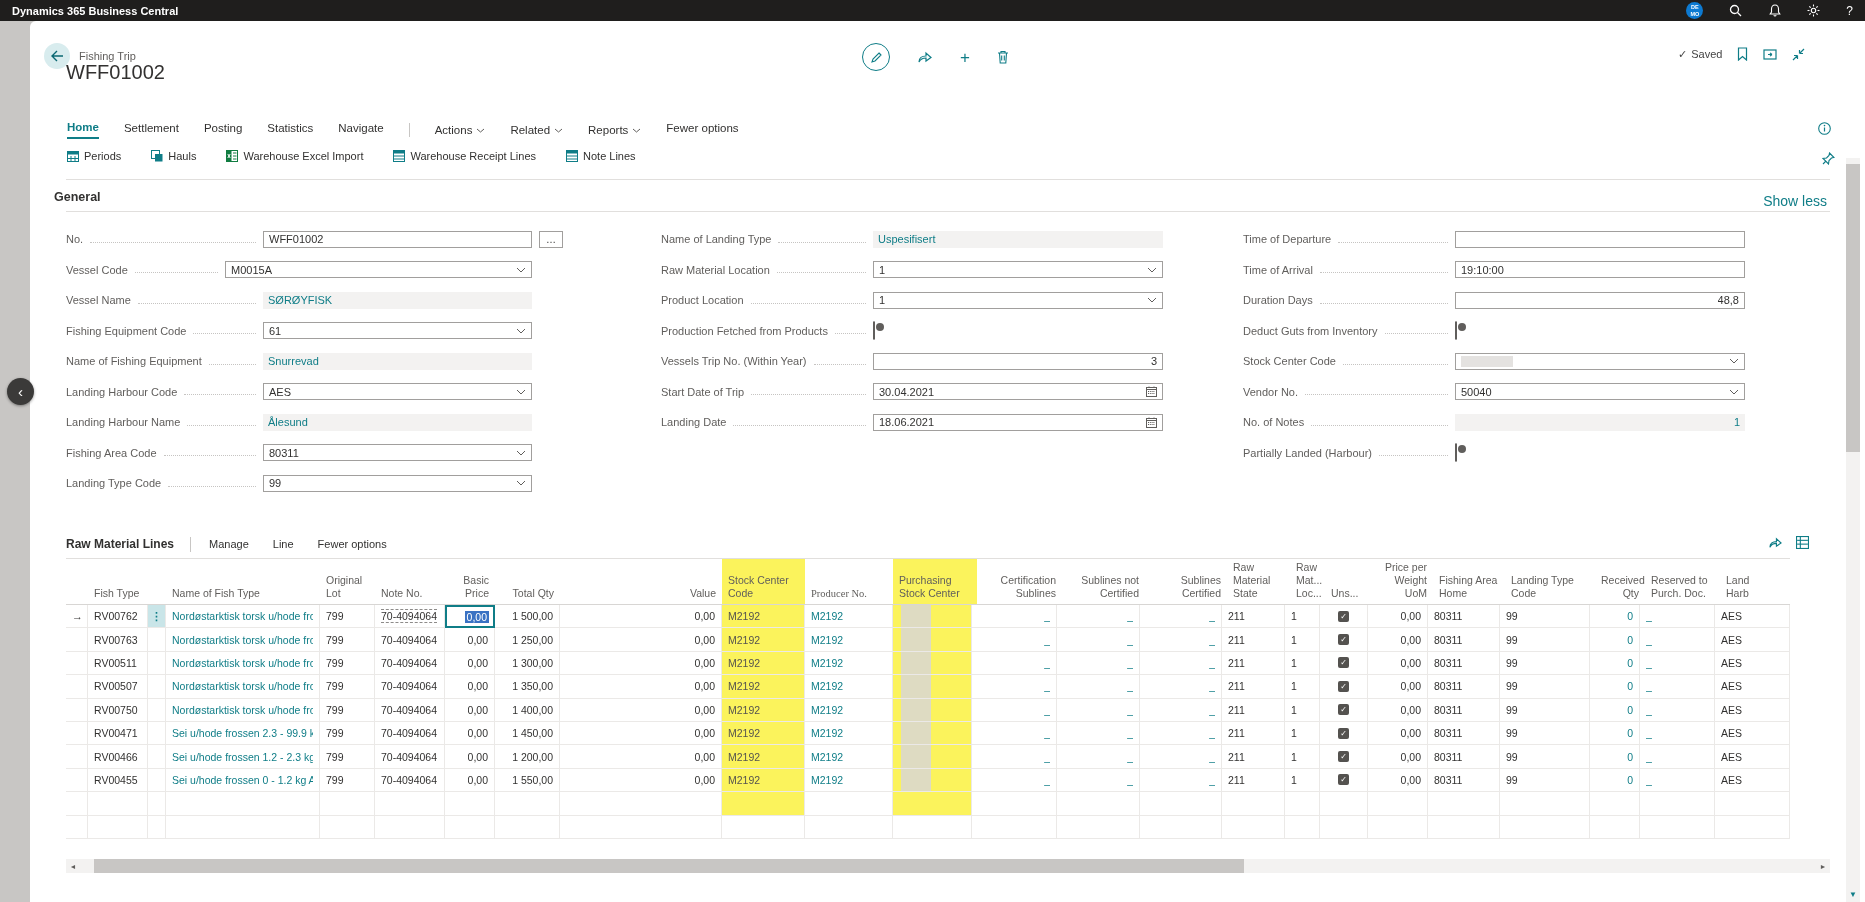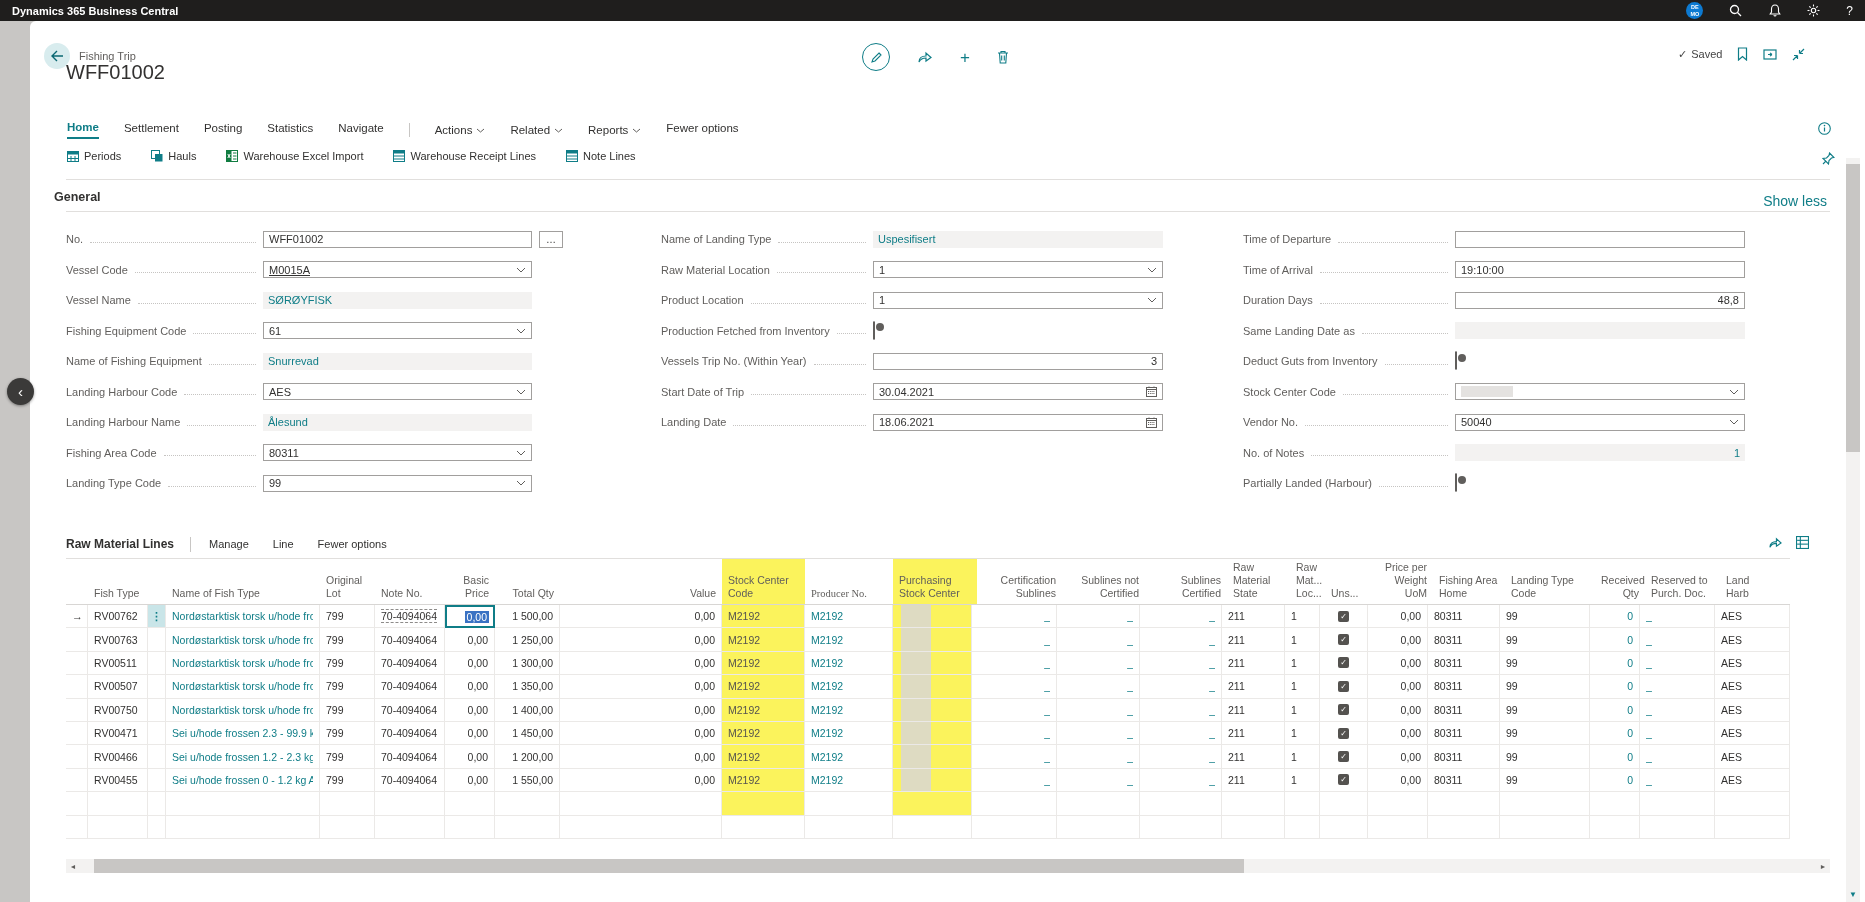--- a/index.html
+++ b/index.html
@@ -307,21 +307,21 @@
         <span class="ctrl" style="width: 269px;">
           <span class="input">
             <span class="val">WFF01002</span>
           </span>
           <button class="ellipsis-btn">…</button>
         </span>
       </div>
       <div class="field">
         <span class="flabel">Vessel Code</span>
         <span class="leader"></span>
-        <span class="ctrl" style="width: 269px; text-decoration: underline;">
+        <span class="ctrl" style="width: 307px;">
           <span class="input">
             <span class="val">M0015A</span>
             <span>
               <svg width="10" height="6" viewBox="0 0 10 6">
                 <path d="M1 1 L5 5 L9 1" stroke="#605e5c" fill="none"></path>
               </svg>
             </span>
           </span>
         </span>
       </div>
@@ -441,21 +441,21 @@
             <span class="val">1</span>
             <span>
               <svg width="10" height="6" viewBox="0 0 10 6">
                 <path d="M1 1 L5 5 L9 1" stroke="#605e5c" fill="none"></path>
               </svg>
             </span>
           </span>
         </span>
       </div>
       <div class="field">
-        <span class="flabel">Production Fetched from Inventory</span>
+        <span class="flabel">Production Fetched from Products</span>
         <span class="leader"></span>
         <span class="ctrl" style="width: 290px;"><span class="toggle"><span class="knob"></span></span></span>
       </div>
       <div class="field">
         <span class="flabel">Vessels Trip No. (Within Year)</span>
         <span class="leader"></span>
         <span class="ctrl" style="width: 290px;">
           <span class="input num">
             <span class="val">3</span>
           </span>
@@ -518,29 +518,20 @@
             <span class="val">19:10:00</span>
           </span>
         </span>
       </div>
       <div class="field">
         <span class="flabel">Duration Days</span>
         <span class="leader"></span>
         <span class="ctrl" style="width: 290px;">
           <span class="input num">
             <span class="val">48,8</span>
-          </span>
-        </span>
-      </div>
-      <div class="field">
-        <span class="flabel">Same Landing Date as</span>
-        <span class="leader"></span>
-        <span class="ctrl" style="width: 290px;">
-          <span class="readonly">
-            <span class="val"></span>
           </span>
         </span>
       </div>
       <div class="field">
         <span class="flabel">Deduct Guts from Inventory</span>
         <span class="leader"></span>
         <span class="ctrl" style="width: 290px;"><span class="toggle"><span class="knob"></span></span></span>
       </div>
       <div class="field">
         <span class="flabel">Stock Center Code</span>

